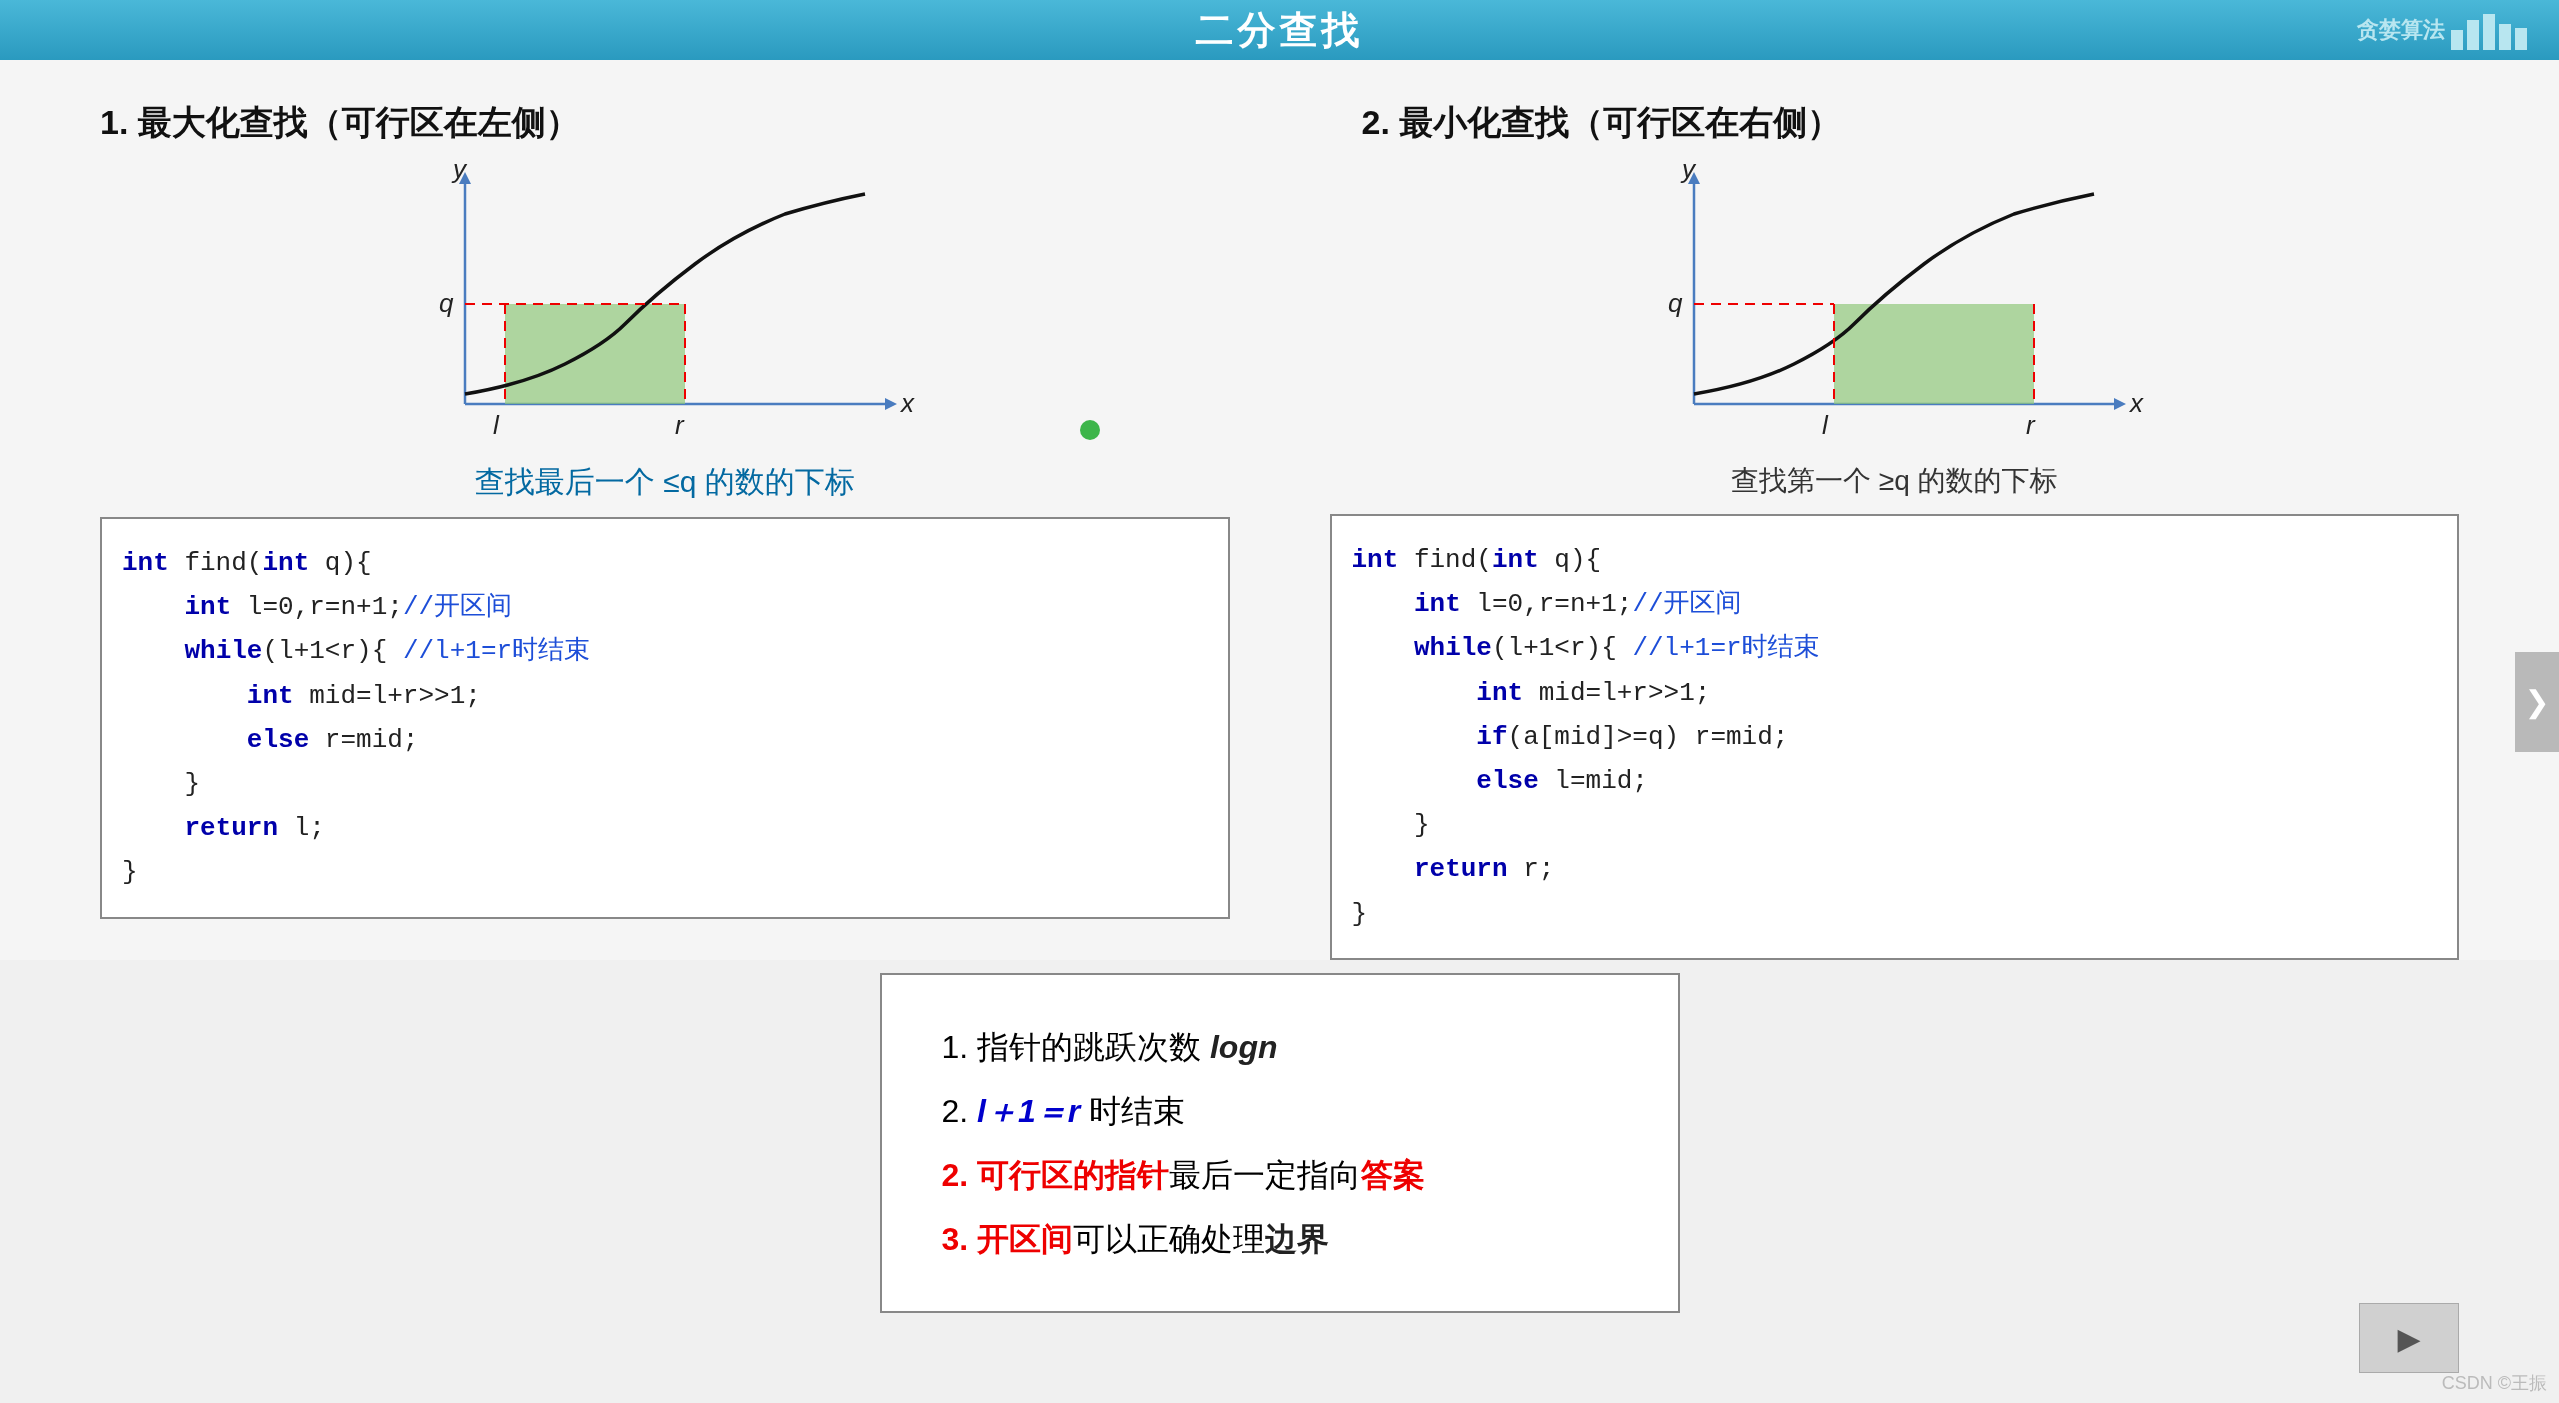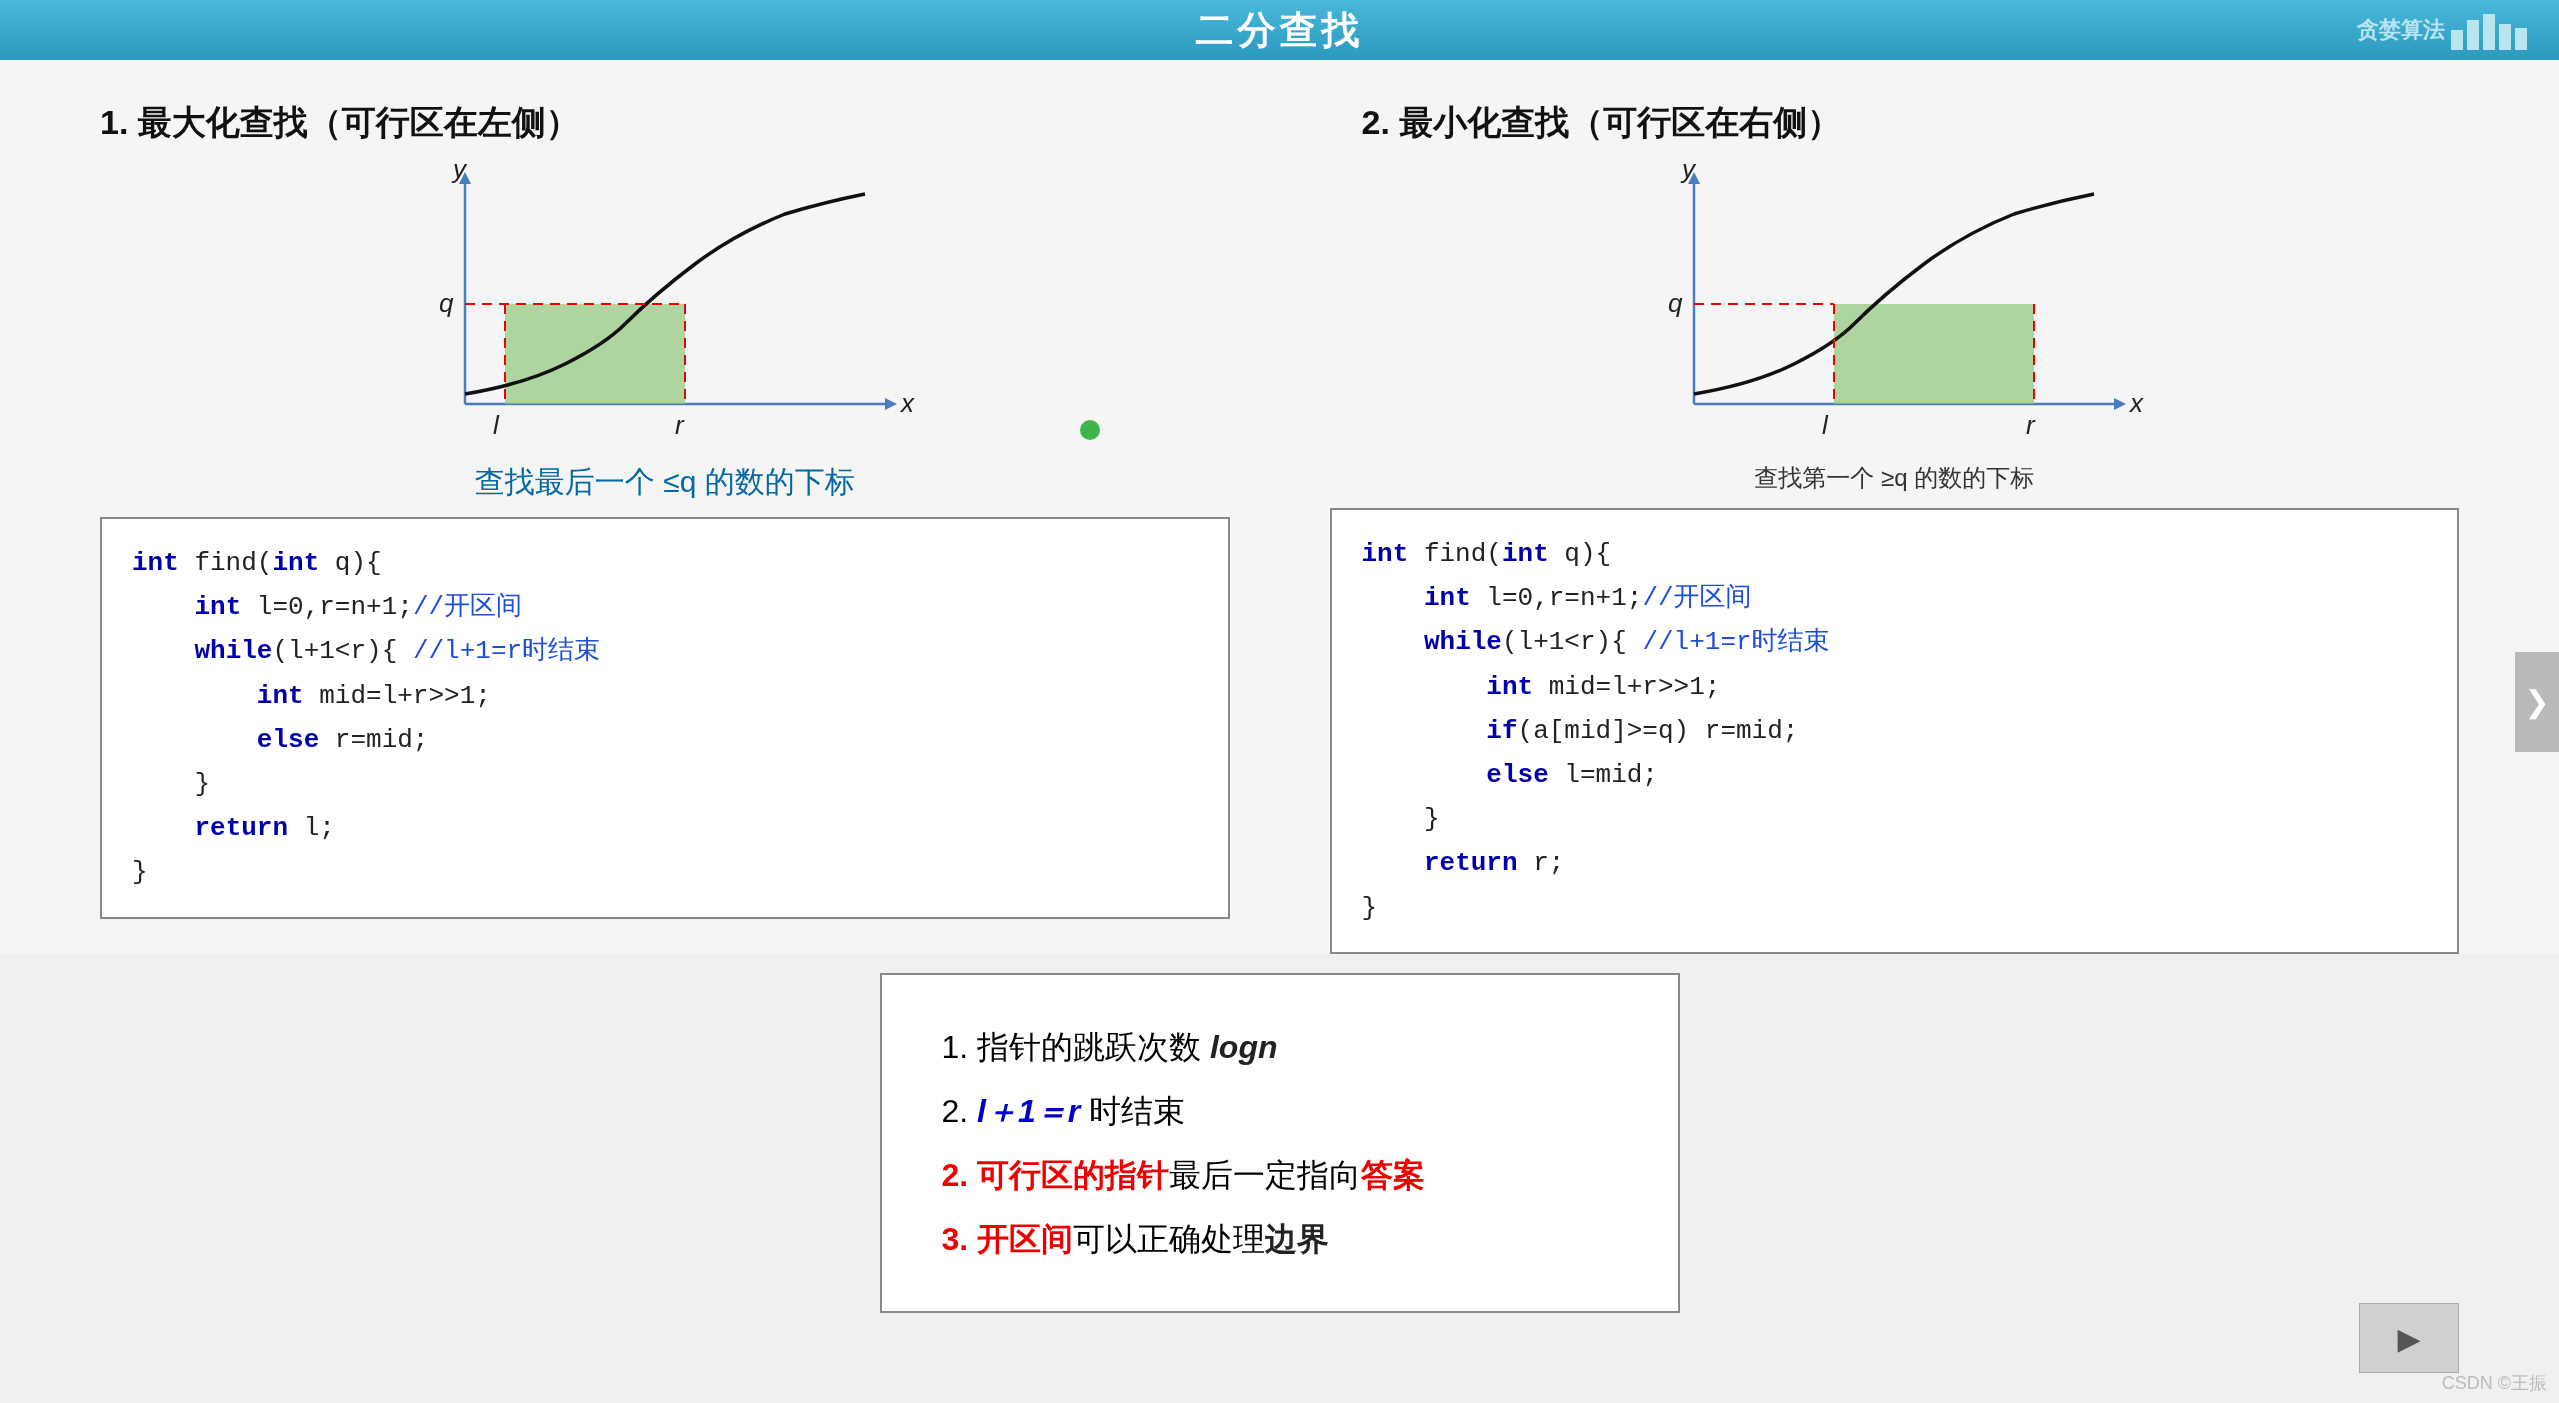--- a/index.html
+++ b/index.html
@@ -42,21 +42,21 @@
     .graph-container {
       width: 100%;
       display: flex;
       justify-content: center;
       margin-bottom: 18px;
     }
     
     .code-box {
       border: 2px solid #888;
       background: #fff;
-      padding: 22px 30px;
+      padding: 22px 20px;
       font-family: 'Courier New', Courier, monospace;
       font-size: 26px;
       line-height: 1.7;
       width: 100%;
       min-width: 580px;
     }
     .code-line { display: block; white-space: pre; }
     .kw { color: #00a; font-weight: bold; }
     .comment { color: #1d4ed8; }
     .normal { color: #222; }
@@ -147,21 +147,21 @@
         <text x="34" y="148" font-size="26" fill="#222" font-style="italic">q</text>
 
         <line x1="200" y1="140" x2="200" y2="240" stroke="#e00" stroke-width="2" stroke-dasharray="10,7"></line>
         <line x1="400" y1="140" x2="400" y2="240" stroke="#e00" stroke-width="2" stroke-dasharray="10,7"></line>
 
         <text x="188" y="270" font-size="26" fill="#222" font-style="italic">l</text>
         <text x="392" y="270" font-size="26" fill="#222" font-style="italic">r</text>
       </svg>
     </div>
 
-    <div style="font-size:24px; color:#333; margin-bottom:14px; text-align:center; width:100%;">查找第一个 ≥q 的数的下标</div>
+    <div style="font-size:28px; color:#333; margin-bottom:14px; text-align:center; width:100%;">查找第一个 ≥q 的数的下标</div>
 
     <div class="code-box">
       <span class="code-line"><span class="kw">int</span><span class="normal"> find(</span><span class="kw">int</span><span class="normal"> q){</span></span>
       <span class="code-line"><span class="normal">    </span><span class="kw">int</span><span class="normal"> l=0,r=n+1;</span><span class="comment">//开区间</span></span>
       <span class="code-line"><span class="normal">    </span><span class="kw">while</span><span class="normal">(l+1&lt;r){ </span><span class="comment">//l+1=r时结束</span></span>
       <span class="code-line"><span class="normal">        </span><span class="kw">int</span><span class="normal"> mid=l+r&gt;&gt;1;</span></span>
       <span class="code-line"><span class="normal">        </span><span class="kw">if</span><span class="normal">(a[mid]&gt;=q) r=mid;</span></span>
       <span class="code-line"><span class="normal">        </span><span class="kw">else</span><span class="normal"> l=mid;</span></span>
       <span class="code-line"><span class="normal">    }</span></span>
       <span class="code-line"><span class="normal">    </span><span class="kw">return</span><span class="normal"> r;</span></span>

